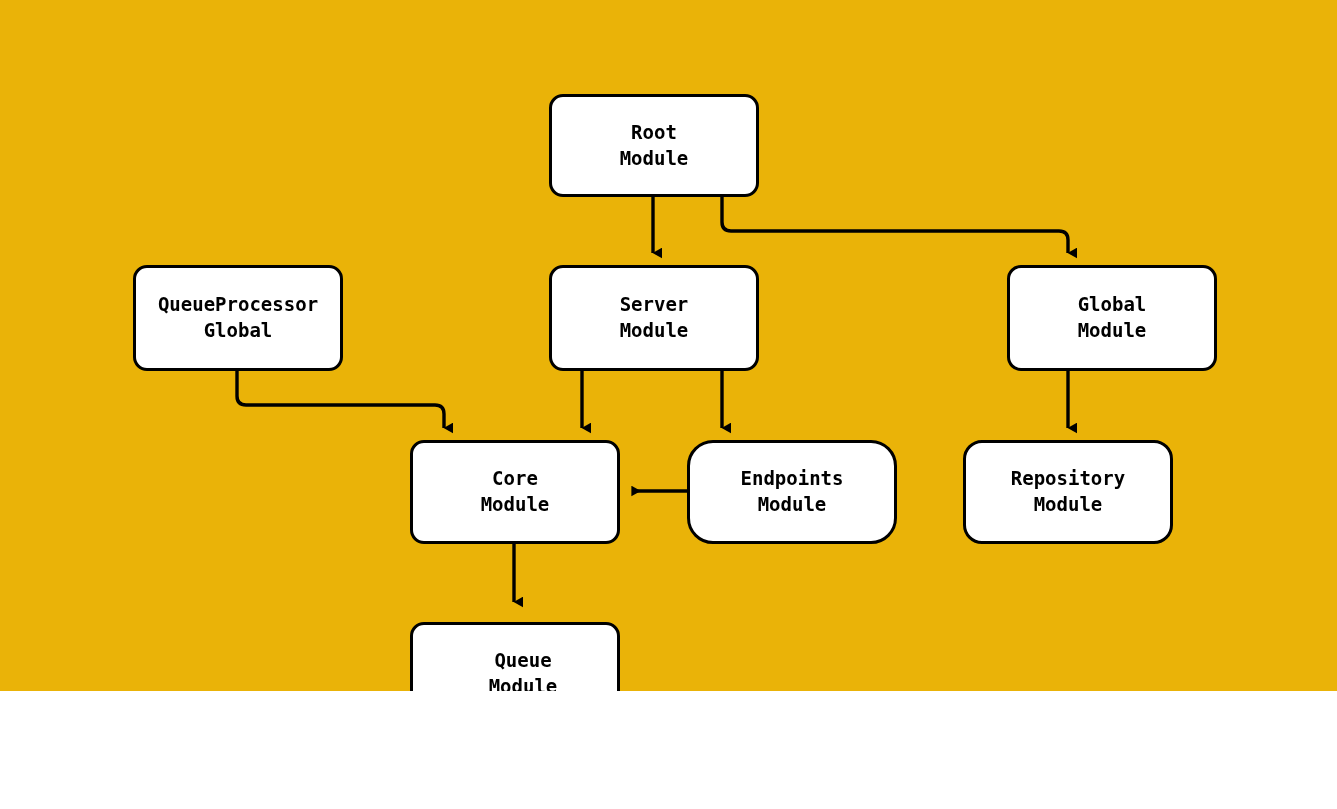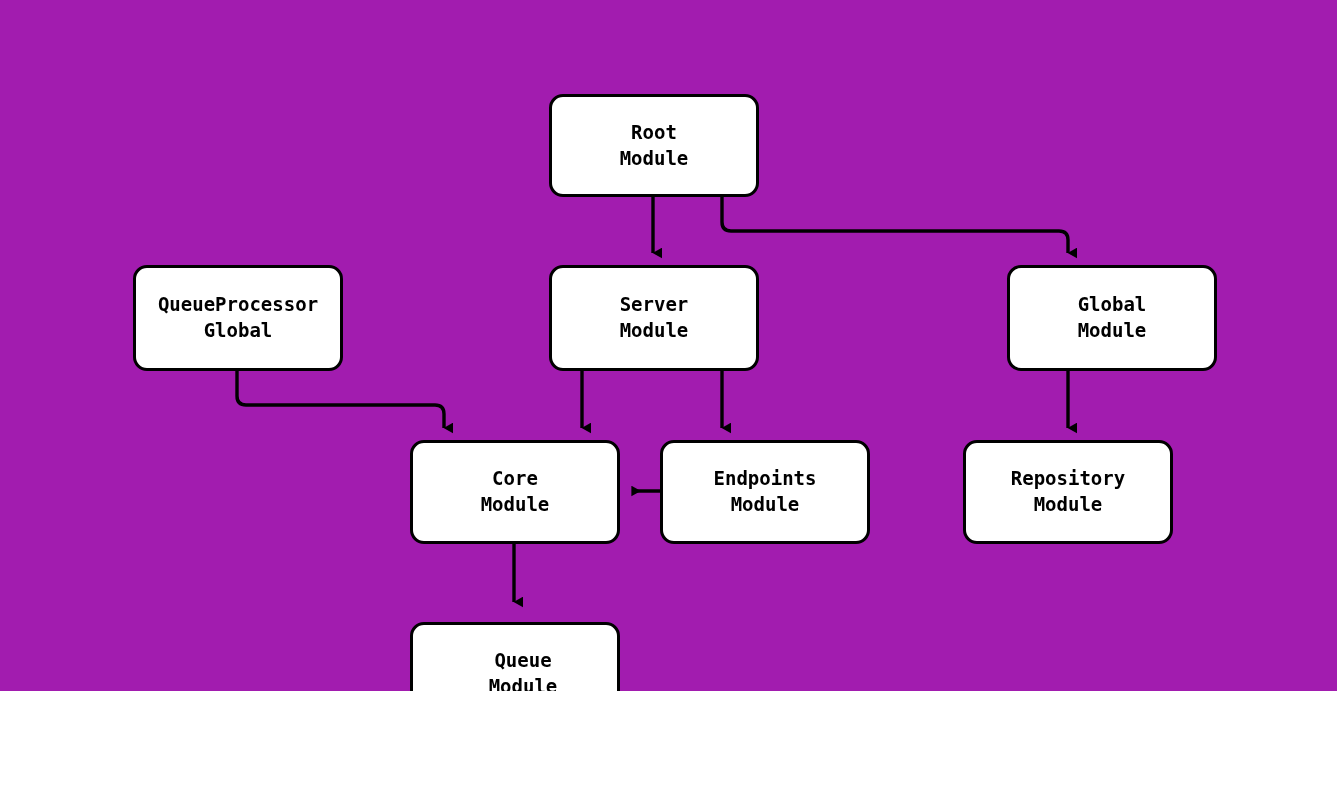--- a/index.html
+++ b/index.html
@@ -8,21 +8,21 @@
     padding: 0;
     background: #ffffff;
   }
   body {
     font-family: "DejaVu Sans Mono", "Liberation Mono", monospace;
   }
   #diagram-root {
     position: relative;
     width: 1337px;
     height: 691px;
-    background: #a21caf;
+    background: #eab308;
     overflow: hidden;
   }
   #edge-layer {
     position: absolute;
     left: 0;
     top: 0;
     width: 1337px;
     height: 809px;
     pointer-events: none;
   }
@@ -114,26 +114,26 @@
   <div class="node" style="left:1007px; top:265px; width:210px; height:106px;">
     <div class="node-label">Global
 Module</div>
   </div>
 
   <div class="node" style="left:410px; top:440px; width:210px; height:104px;">
     <div class="node-label">Core
 Module</div>
   </div>
 
-  <div class="node" style="left:660px; top:440px; width:210px; height:104px;">
+  <div class="node" style="left:687px; top:440px; width:210px; height:104px;border-radius:26px;">
     <div class="node-label">Endpoints
 Module</div>
   </div>
 
-  <div class="node" style="left:963px; top:440px; width:210px; height:104px;">
+  <div class="node" style="left:963px; top:440px; width:210px; height:104px;border-radius:19px;">
     <div class="node-label">Repository
 Module</div>
   </div>
 
   <div class="node" style="left:410px; top:622px; width:210px; height:104px;padding-left:16px;">
     <div class="node-label">Queue
 Module</div>
   </div>
 
 </div>

